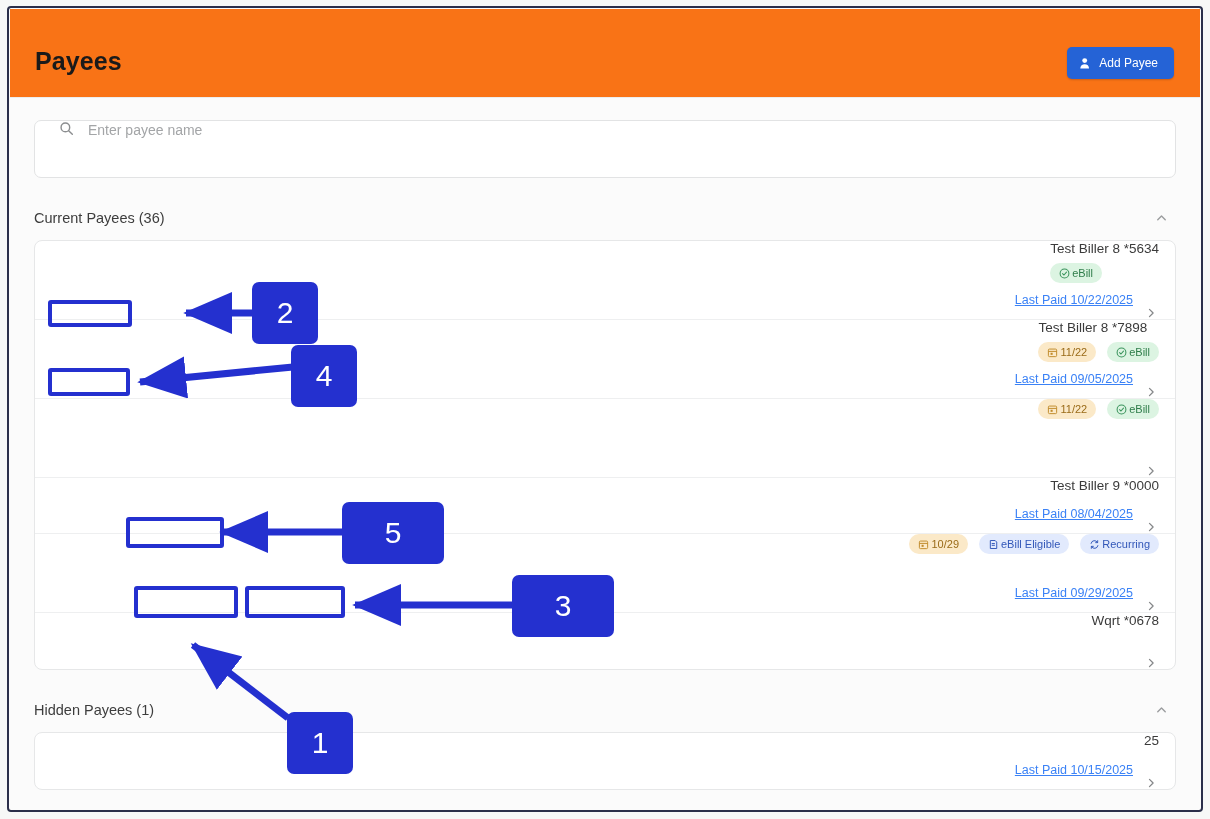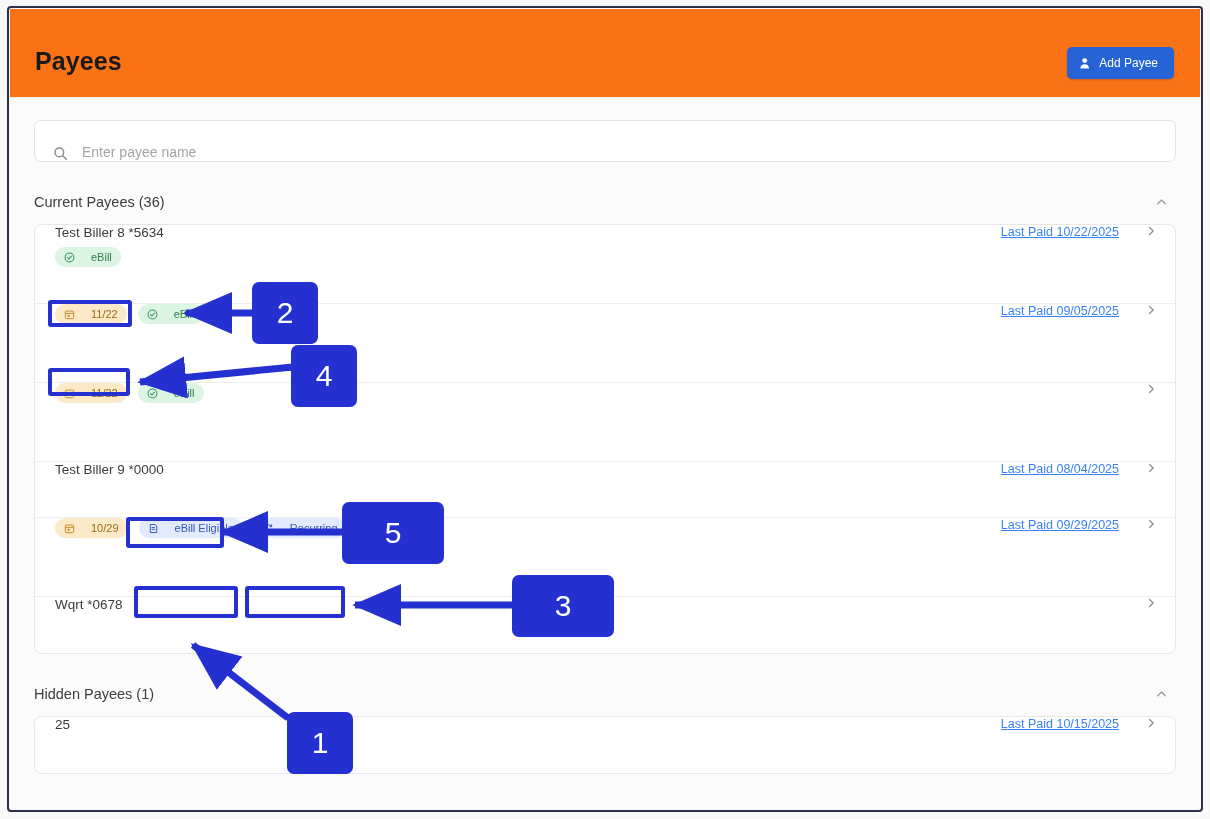--- a/index.html
+++ b/index.html
@@ -72,27 +72,27 @@
     gap: 7px;
     cursor: pointer;
     box-shadow: 0 1px 2px rgba(0,0,0,0.18);
   }
   .add-payee-btn .ico { display: flex; align-items: center; }
 
   
   .search-wrap {
     position: relative;
     margin: 22px 24px 0 24px;
-    height: 42px;
+    height: 58px;
     border: 1px solid #e2e3e4;
     border-radius: 7px;
     background: #ffffff;
     display: flex;
-    align-items: flex-end;
-    padding: 0 18px;
+    align-items: flex-start;
+    padding: 0 24px;
     box-sizing: border-box;
   }
   .search-icon { display: flex; align-items: center; margin-right: 12px; }
   .search-input {
     flex: 1;
     border: none;
     outline: none;
     font-size: 14px;
     color: #3a3a3a;
     font-family: "Liberation Sans", sans-serif;
@@ -126,36 +126,37 @@
   .payee-card {
     margin: 0 24px;
     background: #ffffff;
     border: 1px solid #e6e7e8;
     border-radius: 8px;
     overflow: hidden;
   }
   .payee-row {
     position: relative;
     display: flex;
-    align-items: flex-start;
+    align-items: flex-end;
     min-height: 79px;
     padding: 0 16px 0 20px;
     border-bottom: 1px solid #eeeff0;
     cursor: pointer;
     box-sizing: border-box;
+    flex-direction: column;
   }
   .payee-row:last-child { border-bottom: none; }
   .payee-row.compact { min-height: 56px; }
   .payee-left { flex: 1; display: flex; flex-direction: column; gap: 7px; }
   .payee-name { font-size: 13.5px; color: #3b3b3b; }
   .badges { display: flex; align-items: center; gap: 11px; }
   .badge {
     display: inline-flex;
     align-items: center;
-    gap: 16px;
+    gap: 2px;
     height: 20px;
     padding: 0 9px;
     border-radius: 10px;
     font-size: 11px;
     white-space: nowrap;
   }
   .badge.green { background: #dcf4e2; color: #2f7d4a; }
   .badge.amber { background: #fbe9c8; color: #9a6b18; }
   .badge.blue  { background: #e2eafd; color: #3257b8; }
   .last-paid {
@@ -257,20 +258,21 @@
             <div class="row-chevron">
               <span style="display: inline-flex; align-items: center;">
                 <svg width="12" height="12" viewBox="0 0 16 16" fill="none" stroke="#86888a" stroke-width="1.7" stroke-linecap="round" stroke-linejoin="round">
                   <path d="M6 3.2 L10.8 8 L6 12.8"></path>
                 </svg>
               </span>
             </div>
           </div>
           <div class="payee-row">
             <div class="payee-left">
+              <div class="payee-name">Test Biller 8 *7898</div>
               <div class="badges">
                 <span class="badge amber">
                   <span style="display: inline-flex; align-items: center;">
                     <svg width="11" height="11" viewBox="0 0 16 16" fill="none" stroke="#c08a2a" stroke-width="1.4">
                       <rect x="2" y="3" width="12" height="11" rx="1.6"></rect>
                       <line x1="2" y1="6.4" x2="14" y2="6.4"></line>
                       <rect x="5.2" y="8.4" width="3" height="3" fill="#c08a2a" stroke="none"></rect>
                     </svg>
                   </span>
                   <span>11/22</span>

